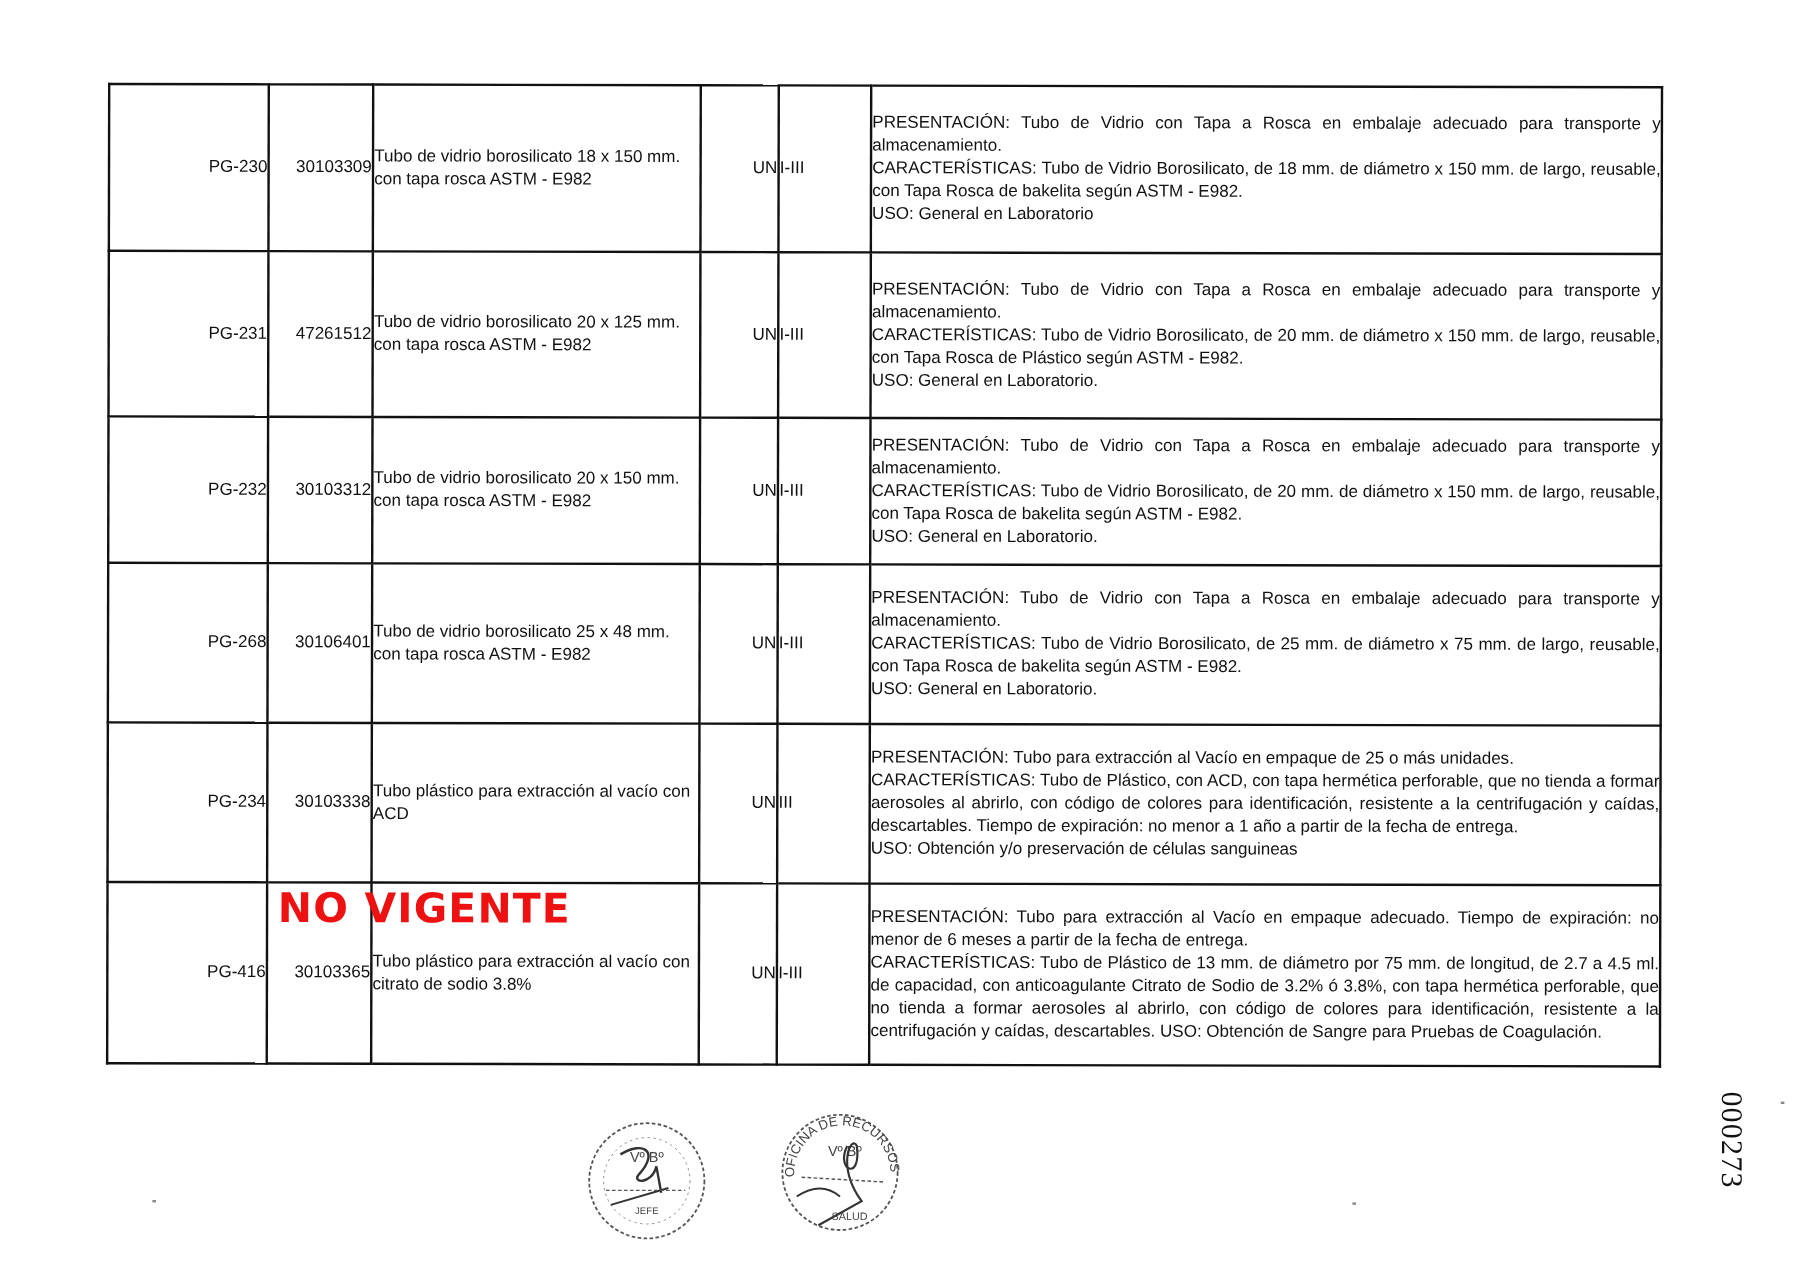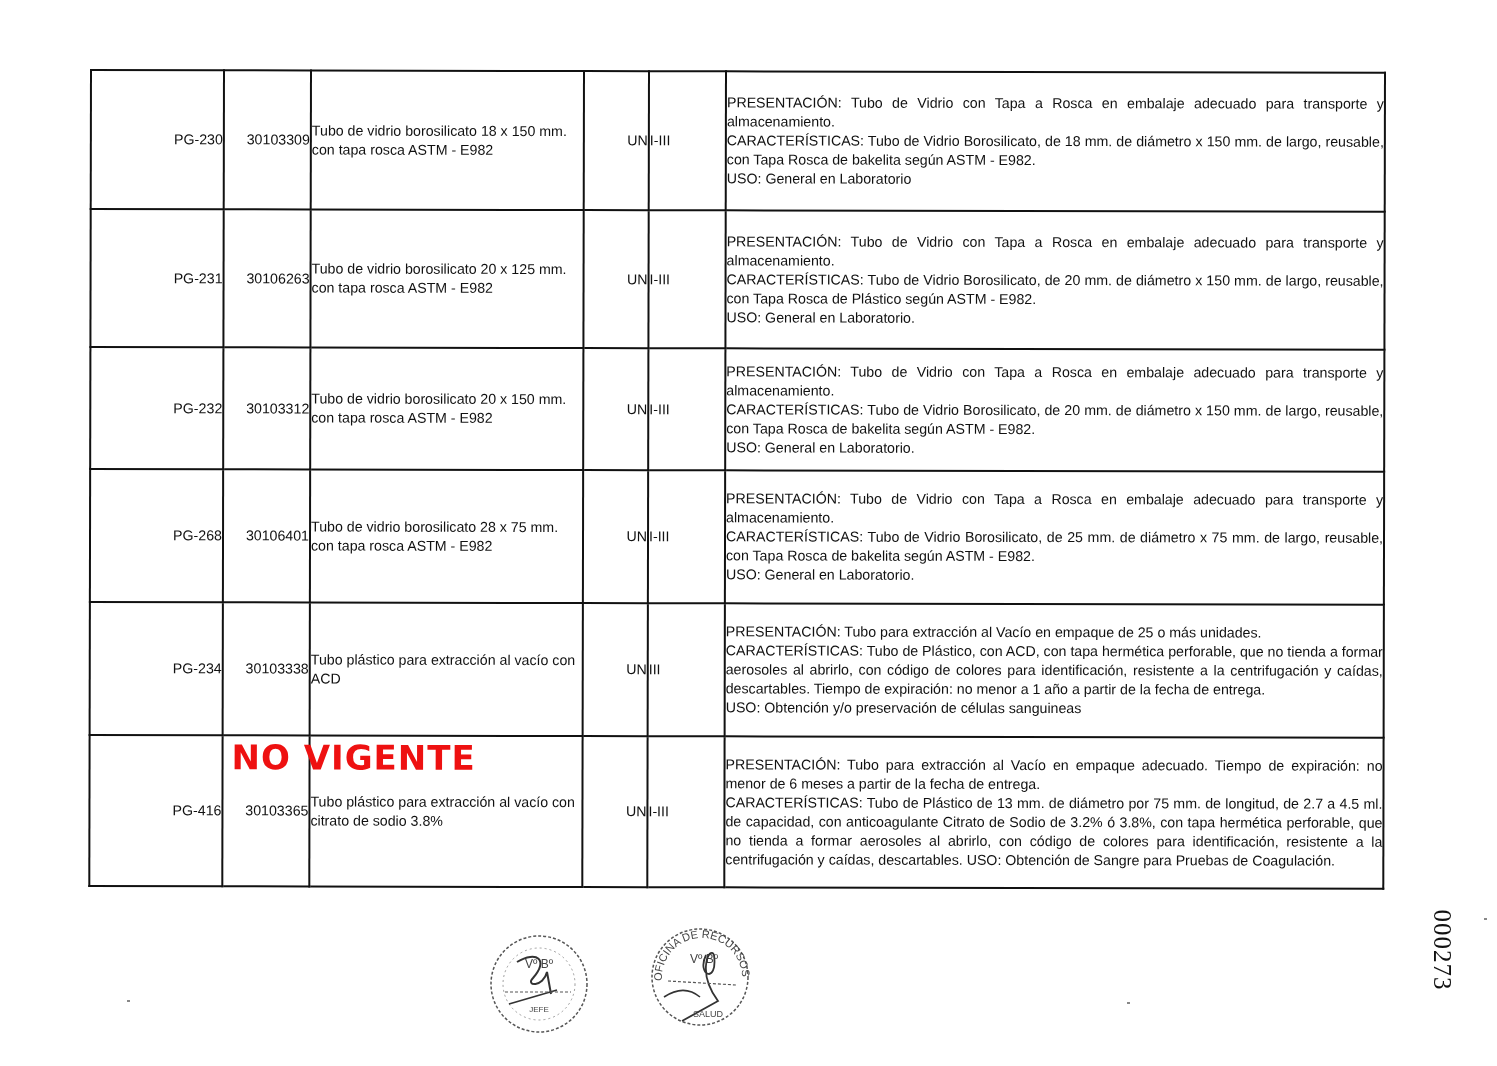--- a/index.html
+++ b/index.html
@@ -146,21 +146,21 @@
           <td class="level">I-III</td>
           <td class="spec">
             <span class="spec-line">PRESENTACIÓN: Tubo de Vidrio con Tapa a Rosca en embalaje adecuado para transporte y almacenamiento.</span>
             <span class="spec-line">CARACTERÍSTICAS: Tubo de Vidrio Borosilicato, de 18 mm. de diámetro x 150 mm. de largo, reusable, con Tapa Rosca de bakelita según ASTM - E982.</span>
             <span class="spec-line">USO: General en Laboratorio</span>
           </td>
         </tr>
 
         <tr class="r1">
           <td class="code">PG-231</td>
-          <td class="num">30106263</td>
+          <td class="num">47261512</td>
           <td class="desc">Tubo de vidrio borosilicato 20 x 125 mm. con tapa rosca ASTM - E982</td>
           <td class="unit">UN</td>
           <td class="level">I-III</td>
           <td class="spec">
             <span class="spec-line">PRESENTACIÓN: Tubo de Vidrio con Tapa a Rosca en embalaje adecuado para transporte y almacenamiento.</span>
             <span class="spec-line">CARACTERÍSTICAS: Tubo de Vidrio Borosilicato, de 20 mm. de diámetro x 150 mm. de largo, reusable, con Tapa Rosca de Plástico según ASTM - E982.</span>
             <span class="spec-line">USO: General en Laboratorio.</span>
           </td>
         </tr>
 
@@ -173,21 +173,21 @@
           <td class="spec">
             <span class="spec-line">PRESENTACIÓN: Tubo de Vidrio con Tapa a Rosca en embalaje adecuado para transporte y almacenamiento.</span>
             <span class="spec-line">CARACTERÍSTICAS: Tubo de Vidrio Borosilicato, de 20 mm. de diámetro x 150 mm. de largo, reusable, con Tapa Rosca de bakelita según ASTM - E982.</span>
             <span class="spec-line">USO: General en Laboratorio.</span>
           </td>
         </tr>
 
         <tr class="r3">
           <td class="code">PG-268</td>
           <td class="num">30106401</td>
-          <td class="desc">Tubo de vidrio borosilicato 28 x 75 mm. con tapa rosca ASTM - E982</td>
+          <td class="desc">Tubo de vidrio borosilicato 25 x 48 mm. con tapa rosca ASTM - E982</td>
           <td class="unit">UN</td>
           <td class="level">I-III</td>
           <td class="spec">
             <span class="spec-line">PRESENTACIÓN: Tubo de Vidrio con Tapa a Rosca en embalaje adecuado para transporte y almacenamiento.</span>
             <span class="spec-line">CARACTERÍSTICAS: Tubo de Vidrio Borosilicato, de 25 mm. de diámetro x 75 mm. de largo, reusable, con Tapa Rosca de bakelita según ASTM - E982.</span>
             <span class="spec-line">USO: General en Laboratorio.</span>
           </td>
         </tr>
 
         <tr class="r4">

